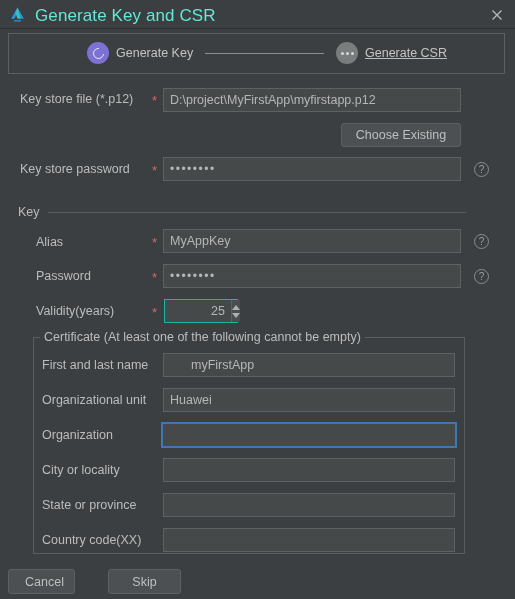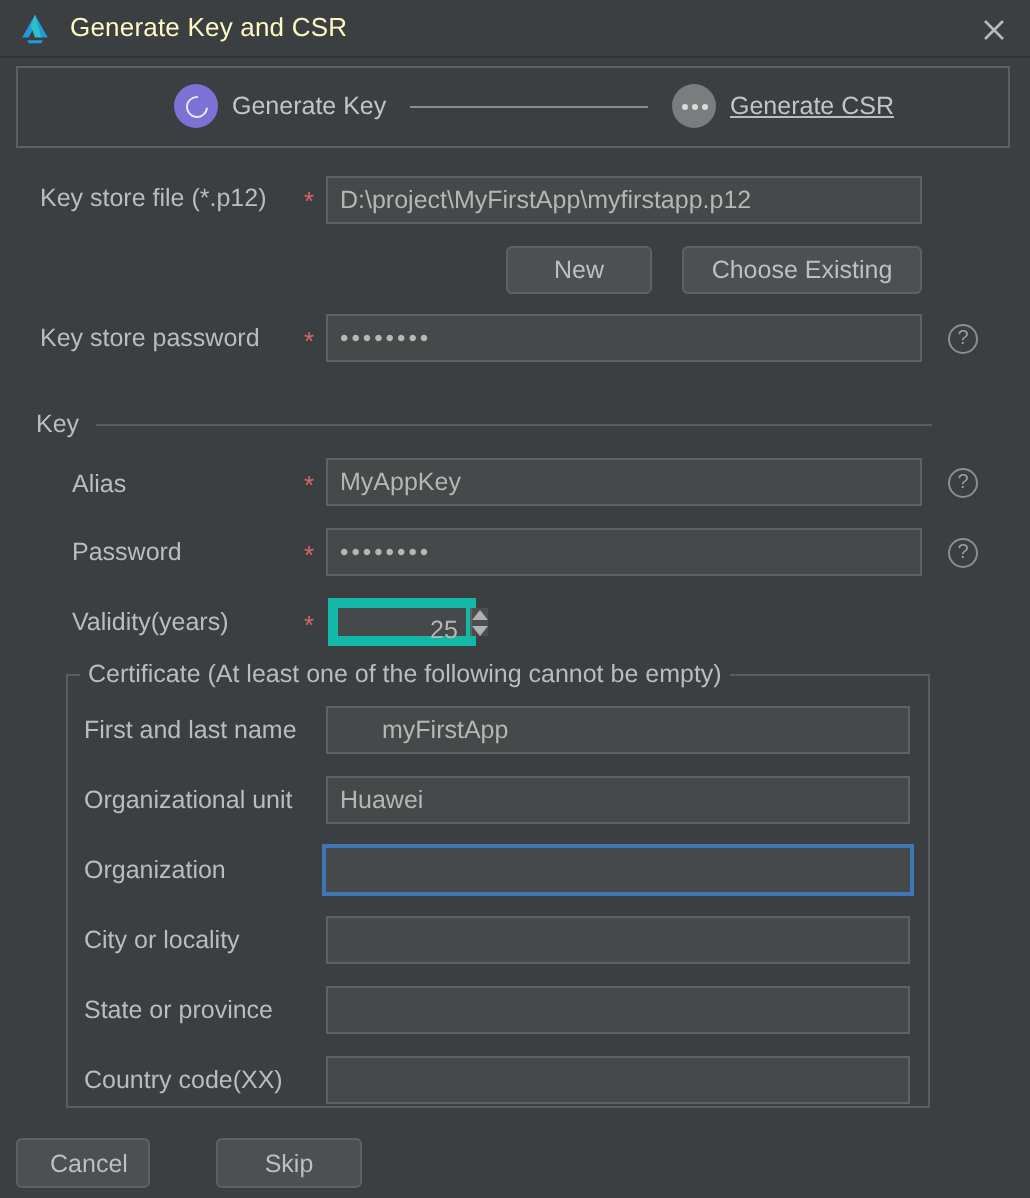--- a/index.html
+++ b/index.html
@@ -32,22 +32,22 @@
     border-bottom: 1px solid #323232;
   }
   .app-logo {
     position: absolute;
     left: 9px; top: 6px;
     width: 17px; height: 17px;
   }
   .title-text {
     position: absolute;
     left: 35px; top: 6px;
-    font-size: 13px;
-    color: #fef9c3;
+    font-size: 17px;
+    color: #5eead4;
     letter-spacing: .1px;
   }
   .close-btn {
     position: absolute;
     right: 8px; top: 5px;
     width: 20px; height: 20px;
     cursor: pointer;
   }
   .close-btn svg { display:block; }
 
@@ -206,21 +206,21 @@
     color: #bcbcbc;
     white-space: nowrap;
   }
 
   
   .spinner-wrap {
     position: absolute;
     left: 164px; top: 299px;
     width: 74px; height: 24px;
     box-sizing: border-box;
-    border: 5px solid #14b8a6;
+    border: 1px solid #14b8a6;
     background: #45494a;
     display: flex;
     padding-left: 46px;
   }
   .spinner-val {
     flex: 1;
     text-align: right;
     padding-right: 6px;
     font-size: 12.5px;
     line-height: 22px;
@@ -285,21 +285,20 @@
           </span>
       </span>
       <span class="step-label">Generate CSR</span>
     </div>
   </div>
 
   <span class="lbl" style="left:20px; top:92px;">Key store file (*.p12)</span>
   <span class="req" style="left:152px; top:94px;">*</span>
   <input class="inp" style="left: 163px; top: 88px; width: 298px;" value="D:\project\MyFirstApp\myfirstapp.p12">
 
-  <button class="btn" style="left:253px; top:123px; width:73px;">New</button>
   <button class="btn" style="left:341px; top:123px; width:120px;">Choose Existing</button>
 
   <span class="lbl" style="left:20px; top:162px;">Key store password</span>
   <span class="req" style="left:152px; top:164px;">*</span>
   <div class="inp pw" style="left:163px; top:157px; width:298px;">••••••••</div>
   <span class="help" style="left:474px; top:162px;">?</span>
 
   <span class="sect-label">Key</span>
   <div class="sect-line"></div>
 

